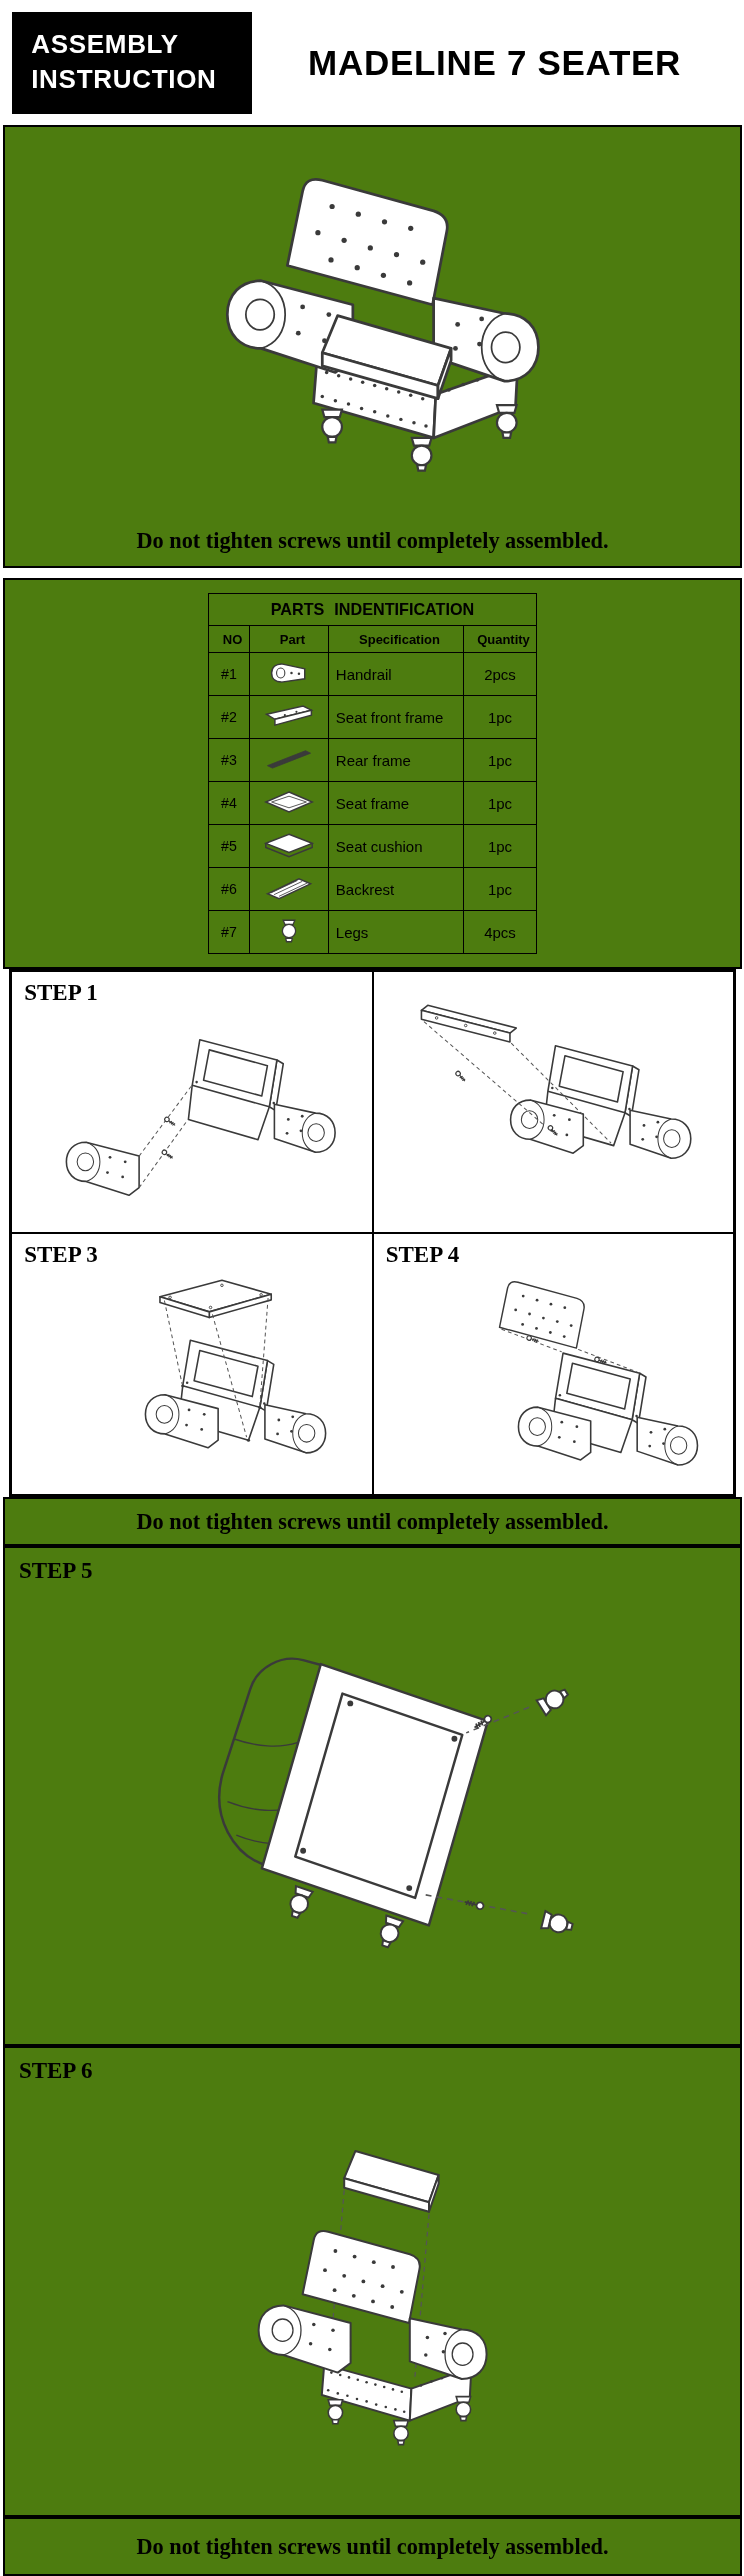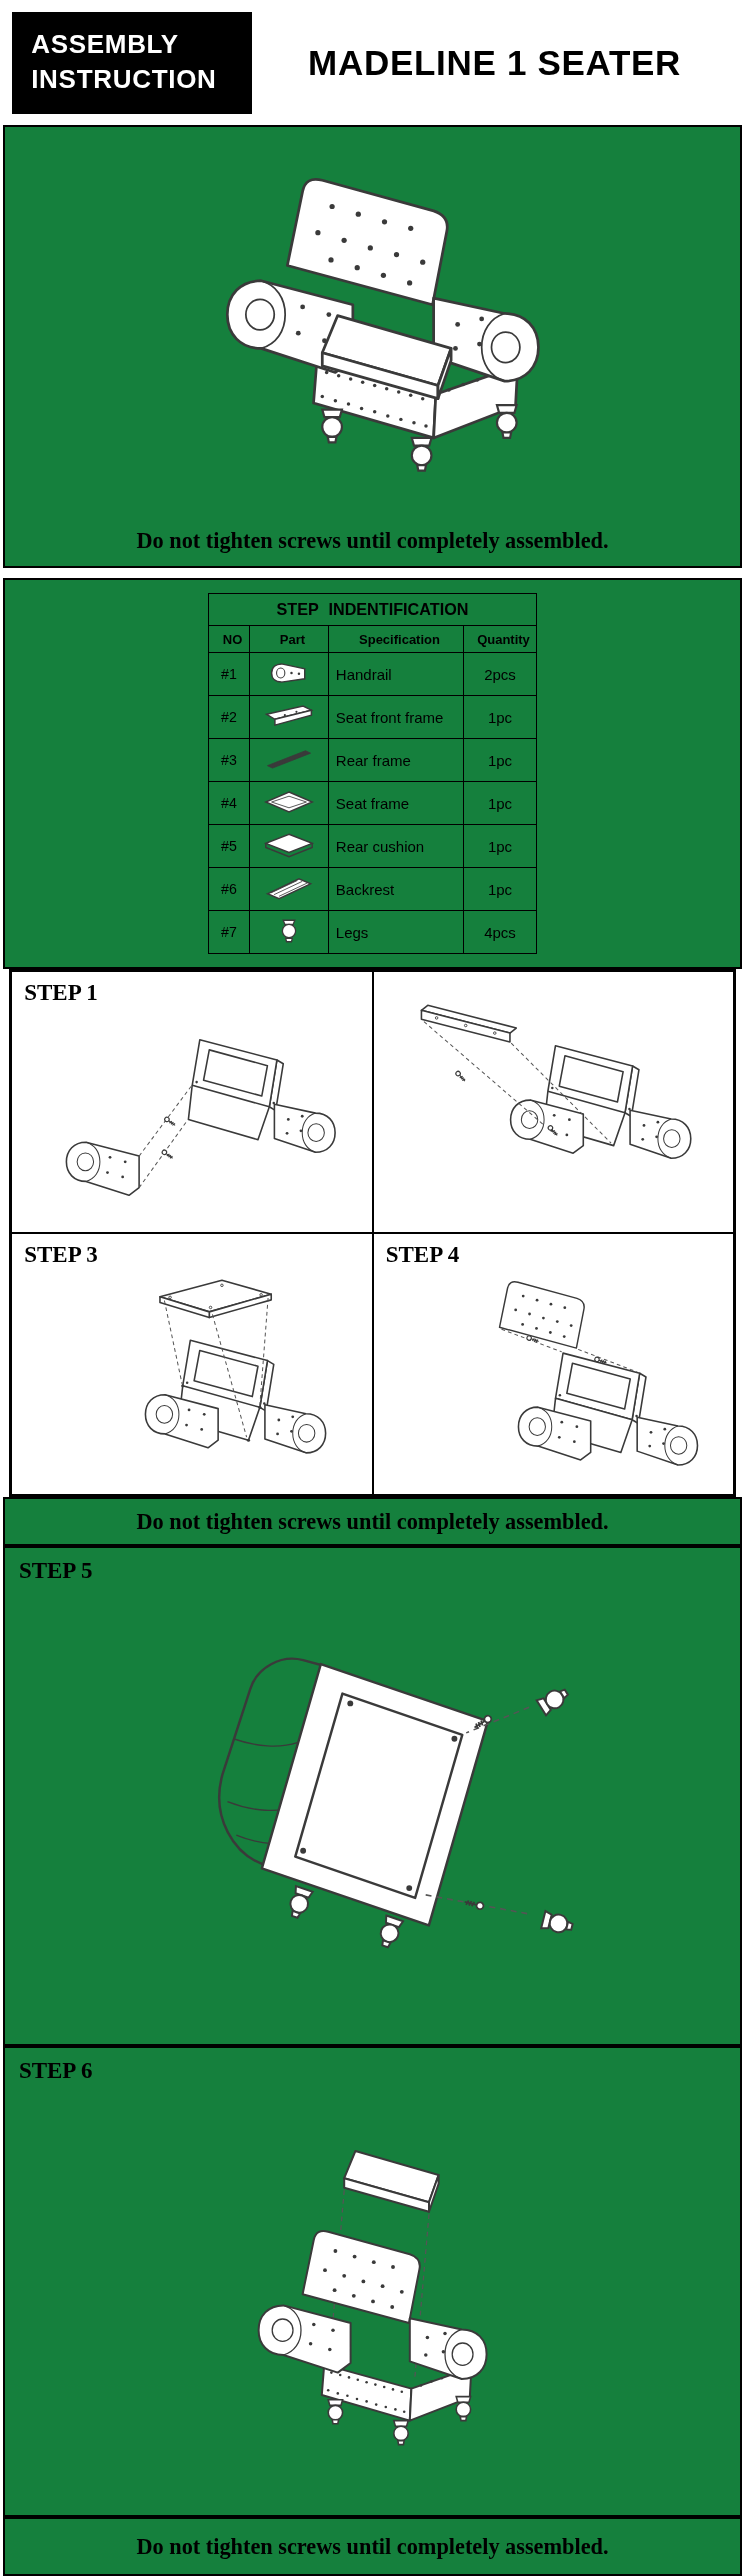--- a/index.html
+++ b/index.html
@@ -8,21 +8,21 @@
   .page { width:745px; height:2576px; background:#fff; overflow:hidden; }
 
   
   .header { height:125px; display:flex; align-items:center; padding:0 15px 0 12.2px; gap:7px; }
   .badge { background:#000; color:#fff; width:240px; height:102px; display:flex; flex-direction:column; justify-content:center; padding-left:19px; gap:5.4px; flex:0 0 auto; }
   .badge .bline { font-size:26px; font-weight:bold; letter-spacing:0.7px; line-height:1.15; }
   .title-wrap { flex:1; display:flex; align-items:center; justify-content:center; }
   .page-title { font-size:35px; font-weight:600; letter-spacing:0.7px; }
 
   
-  .box { border:2px solid #000; margin:0 3.4px; background:#15803d; }
+  .box { border:2px solid #000; margin:0 3.4px; background:#4d7c0f; }
   .gap { height:10.2px; }
 
   .section-chair { height:443px; position:relative; padding-top:13.5px; }
   .illus { display:block; margin:0 auto; }
 
   .warning { font-family:"Liberation Serif", serif; font-weight:bold; font-size:22.3px; text-align:center; }
   .section-chair .warning { position:absolute; left:0; right:0; bottom:12.2px; }
 
   
   .section-parts { height:391px; display:flex; align-items:center; justify-content:center; }
@@ -198,21 +198,21 @@
 </svg>
 
 <div class="page">
 
   <div class="header">
     <div class="badge">
       <div class="bline">ASSEMBLY</div>
       <div class="bline">INSTRUCTION</div>
     </div>
     <div class="title-wrap">
-      <div class="page-title">MADELINE 1 SEATER</div>
+      <div class="page-title">MADELINE 7 SEATER</div>
     </div>
   </div>
 
   <div class="box section-chair">
     <svg class="illus" viewBox="0 0 360 330" width="393">
       <use href="#sym-chair-noseat"></use>
       <use href="#sym-cushion"></use>
     </svg>
     <div class="warning">Do not tighten screws until completely assembled.</div>
   </div>
@@ -222,21 +222,21 @@
   <div class="box section-parts">
     <table class="parts-table">
       <colgroup>
           <col class="col-no">
           <col class="col-part">
           <col class="col-spec">
           <col class="col-qty">
         </colgroup>
       <tbody>
           <tr>
-            <th colspan="4" class="pt-title">STEP  INDENTIFICATION</th>
+            <th colspan="4" class="pt-title">PARTS  INDENTIFICATION</th>
           </tr>
       <tr class="pt-head">
         <th>NO</th>
         <th>Part</th>
         <th>Specification</th>
         <th>Quantity</th>
       </tr>
 
       <tr>
         <td class="c-no">#1</td>
@@ -290,21 +290,21 @@
       </tr>
 
       <tr>
         <td class="c-no">#5</td>
         <td class="c-part">
           <svg width="58" height="30" viewBox="0 0 70 36">
             <path d="M35,5 L63,16 L35,27 L7,16 Z" fill="#fff" stroke="#3a3a3a" stroke-width="1.8"></path>
             <path d="M7,16 L7,21 L35,32 L63,21 L63,16" fill="none" stroke="#3a3a3a" stroke-width="1.8"></path>
           </svg>
         </td>
-        <td class="c-spec">Rear cushion</td>
+        <td class="c-spec">Seat cushion</td>
         <td class="c-qty">1pc</td>
       </tr>
 
       <tr>
         <td class="c-no">#6</td>
         <td class="c-part">
           <svg width="58" height="30" viewBox="0 0 70 36">
             <path d="M9,25 L47,7 L61,13 L23,31 Z" fill="#fff" stroke="#3a3a3a" stroke-width="1.8"></path>
             <path d="M13,24 L45,9 M17,26 L51,10 M23,28 L57,12" stroke="#3a3a3a" stroke-width="1" fill="none"></path>
           </svg>

